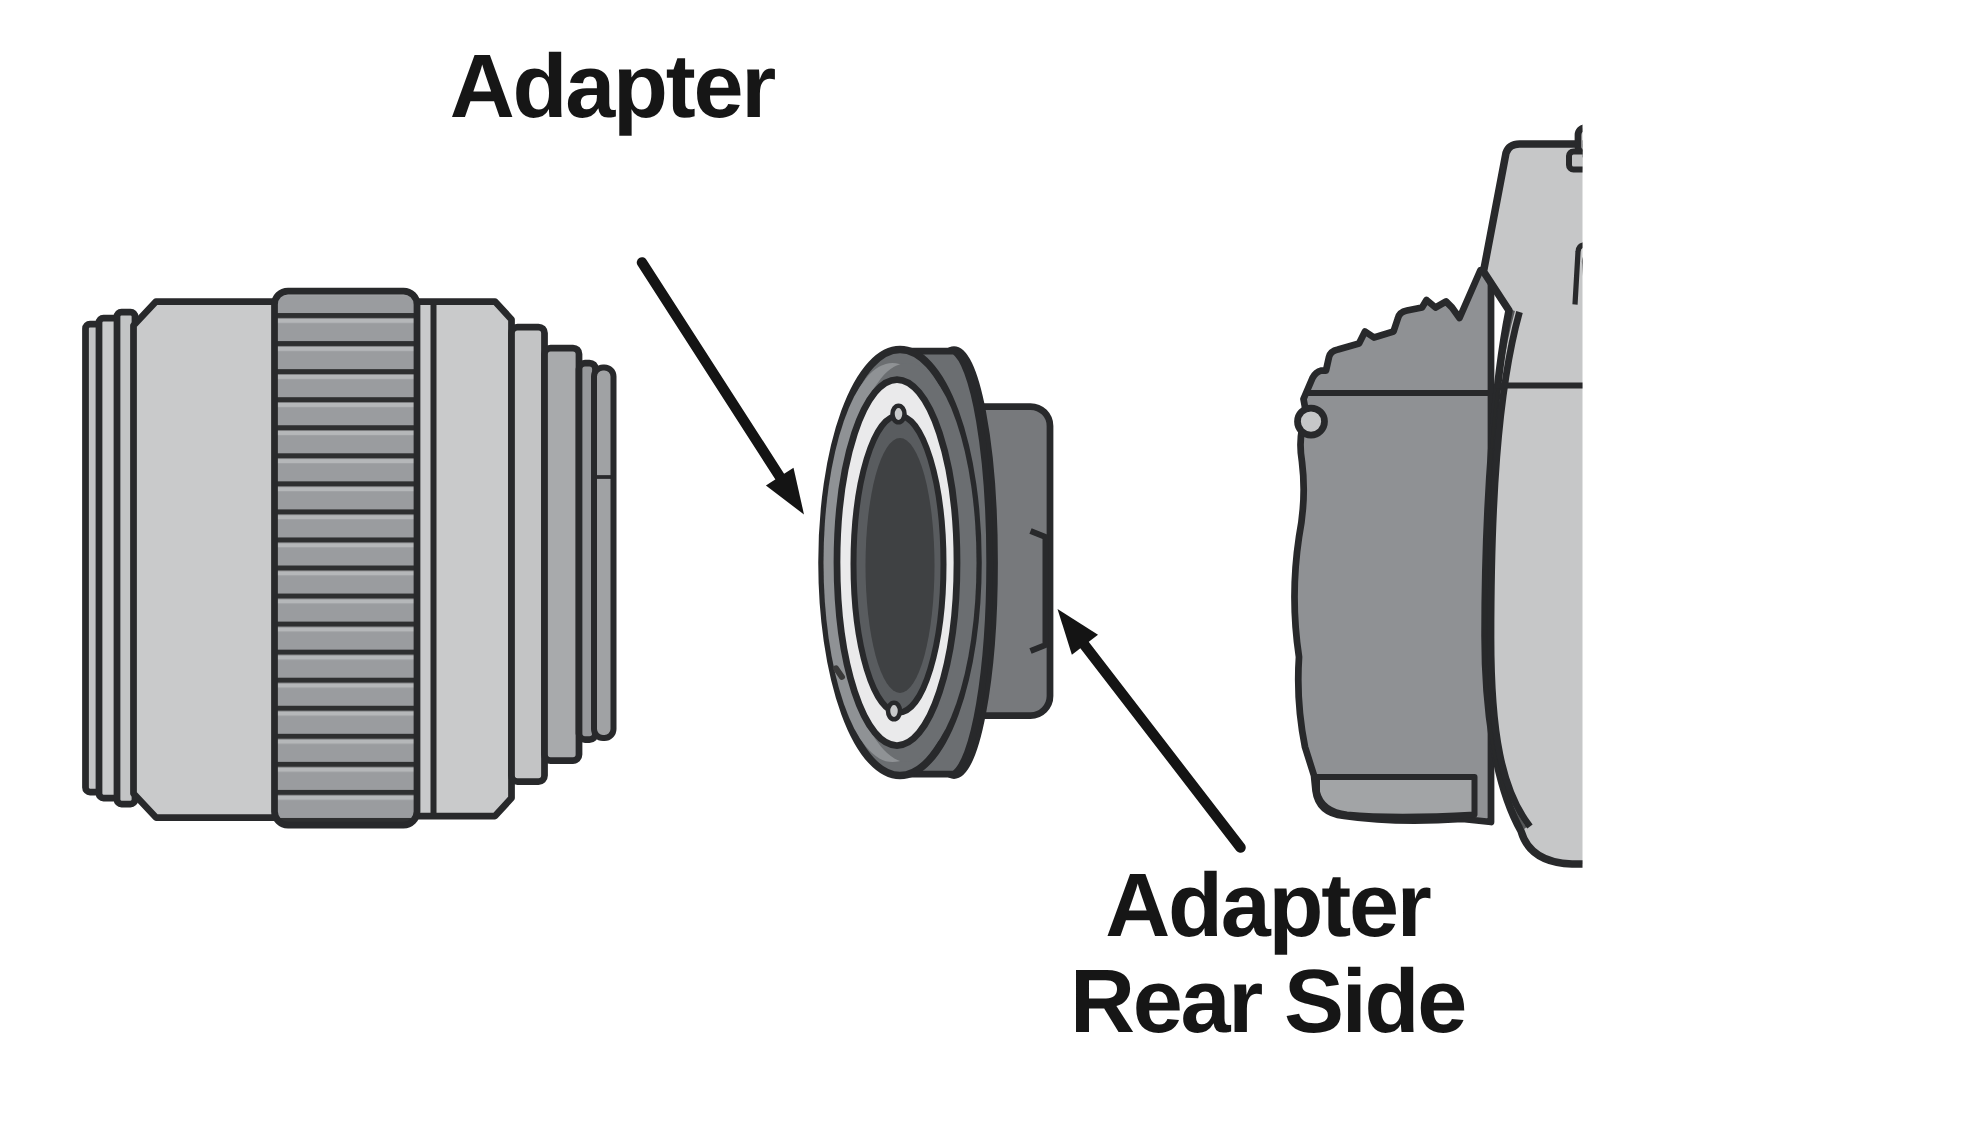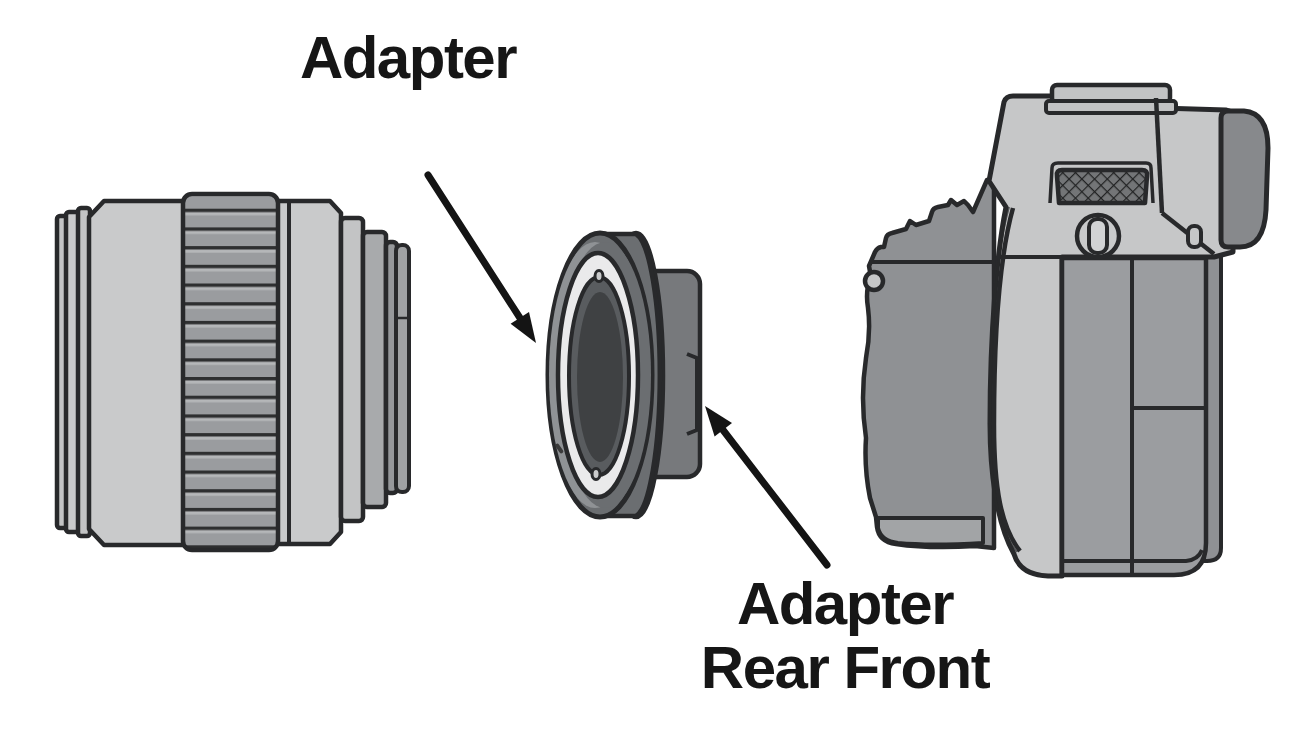--- a/index.html
+++ b/index.html
@@ -1,16 +1,16 @@
 <!DOCTYPE html>
 <html><head>
 <meta charset="utf-8">
 <style>
   html,body{margin:0;padding:0;background:#ffffff;}
-  .stage{position:relative;width:1313px;height:748px;background:#ffffff;overflow:hidden;
+  .stage{position:relative;width:1055px;height:748px;background:#ffffff;overflow:hidden;
          font-family:"Liberation Sans", sans-serif;}
   .stage svg{position:absolute;left:0;top:0;}
   .diagram-label{position:absolute;width:520px;text-align:center;
     font-family:"Liberation Sans", sans-serif;font-weight:700;font-size:60px;
     line-height:64px;letter-spacing:-1.5px;color:#161616;white-space:nowrap;}
   #label-front{left:148px;top:26px;}
   #label-rear{left:585px;top:572px;}
 </style>
 </head>
 <body>
@@ -123,16 +123,16 @@
         <polygon points="705,406 732,423.1 714.6,436.5" stroke="none"></polygon>
       </g>
     </g>
   </svg>
 
   <div class="diagram-label" id="label-front">
     <div>Adapter</div>
   </div>
   <div class="diagram-label" id="label-rear">
     <div>Adapter</div>
-    <div>Rear Front</div>
+    <div>Rear Side</div>
   </div>
 
 </div>
 
 </body></html>

